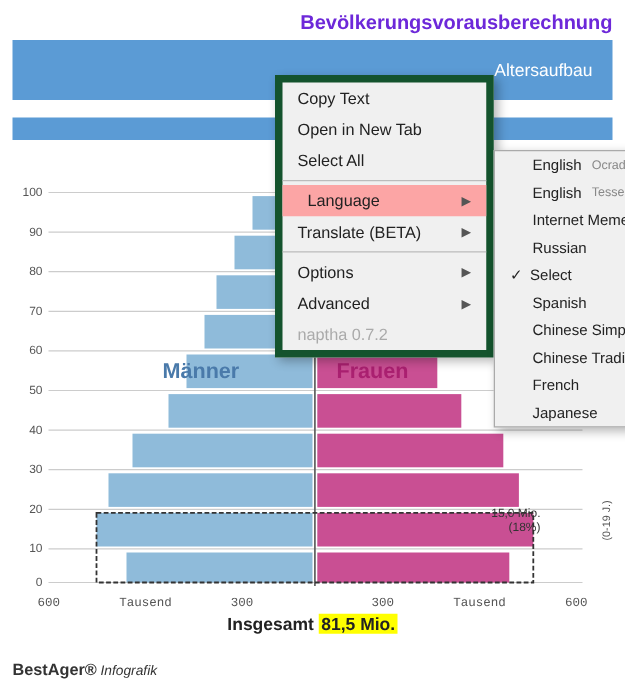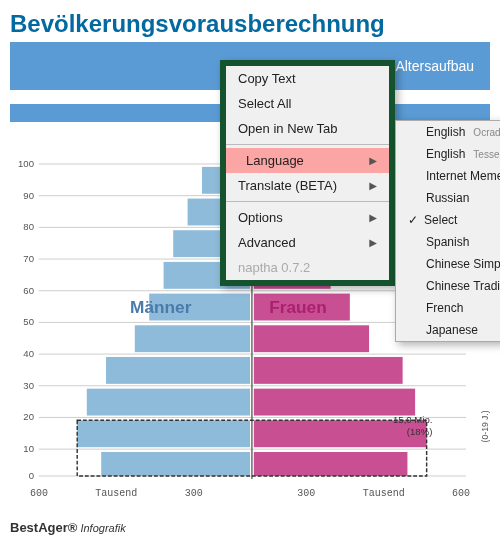--- a/index.html
+++ b/index.html
@@ -16,24 +16,24 @@
     .infographic {
       position: absolute;
       top: 0; left: 0;
       width: 500px;
       height: 545px;
       background: #fff;
       padding: 10px;
     }
 
     .infographic-title {
-      font-size: 24px;
+      font-size: 16px;
       font-weight: bold;
-      text-align: left;
-      color: #0369a1;
+      text-align: right;
+      color: #6d28d9;
       margin-bottom: 4px;
     }
 
     .infographic-subtitle {
       background: #5b9bd5;
       color: #fff;
       text-align: right;
       font-size: 14px;
       padding: 16px;
       margin-bottom: 14px;
@@ -268,38 +268,41 @@
   <div class="bottom-labels">
     <span>600</span>
     <span>Tausend</span>
     <span>300</span>
     <span></span>
     <span>300</span>
     <span>Tausend</span>
     <span>600</span>
   </div>
 
+  <div class="insgesamt">
+    Insgesamt <span>81,5 Mio.</span>
+  </div>
 
   <div class="footer">
     <div class="bestager">
       <strong>BestAger®</strong><span> Infografik</span>
     </div>
   </div>
 </div>
 
 <div class="context-menu-overlay">
   <div class="context-menu">
     <div class="context-menu-item">
       <span>Copy Text</span>
     </div>
     <div class="context-menu-item">
+      <span>Open in New Tab</span>
+    </div>
+    <div class="context-menu-item">
       <span>Select All</span>
-    </div>
-    <div class="context-menu-item">
-      <span>Open in New Tab</span>
     </div>
     <div class="context-menu-separator"></div>
     <div class="context-menu-item highlighted">
       <span>Language</span>
       <span class="submenu-arrow">▶</span>
     </div>
     <div class="context-menu-item">
       <span>Translate (BETA)</span>
       <span class="submenu-arrow">▶</span>
     </div>

